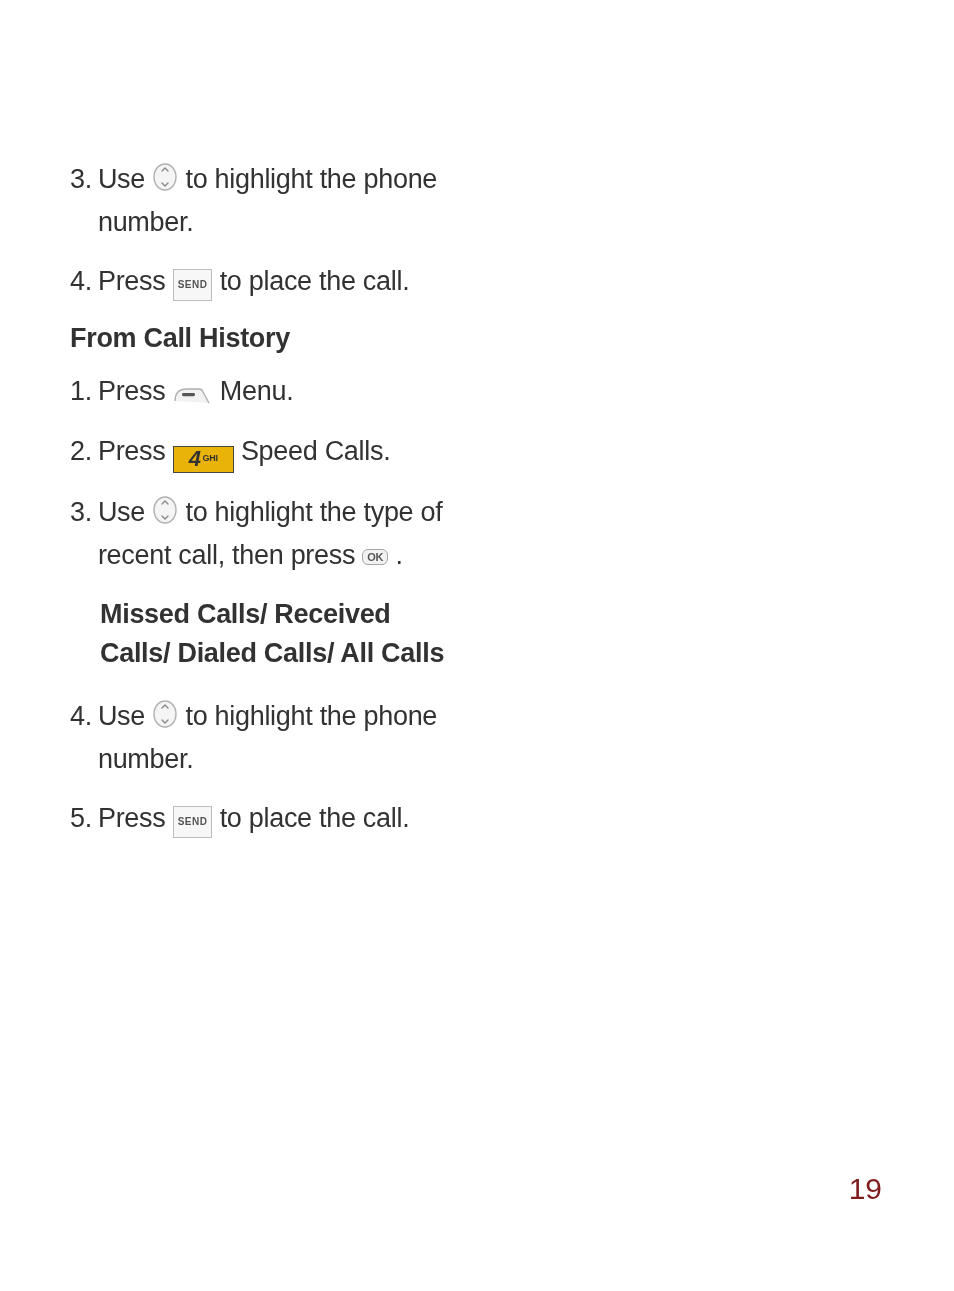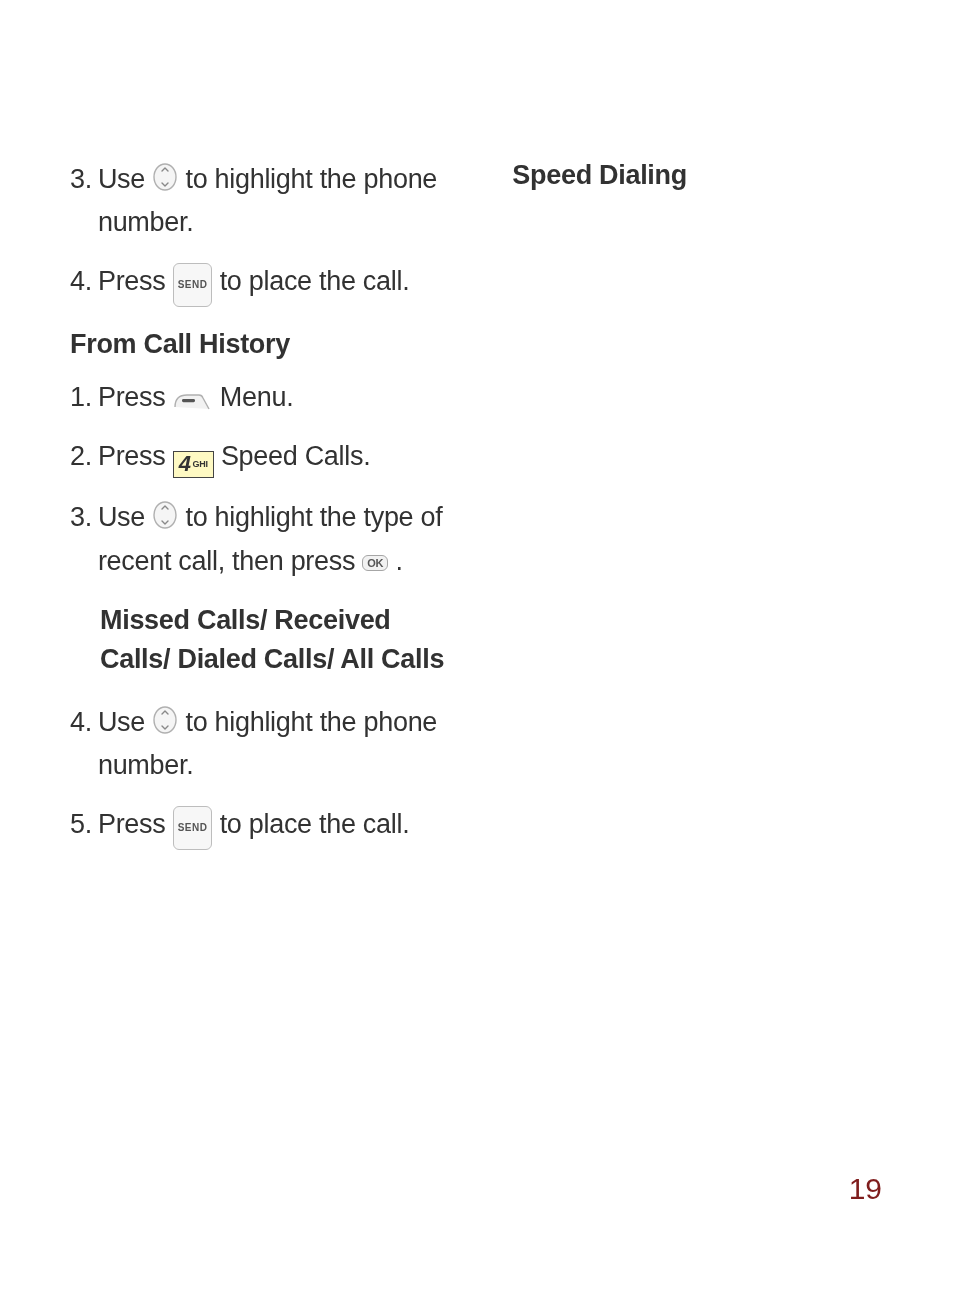--- a/index.html
+++ b/index.html
@@ -69,22 +69,22 @@
       vertical-align: -5px;
     }
     .icon svg { display: block; }
     .key-send {
       display: inline-block;
       border: 1px solid #bdbdbd;
       background: #f7f7f7;
       font-size: 10px;
       font-weight: 700;
       letter-spacing: 0.5px;
-      padding: 16px 4px;
-      border-radius: 6px;
+      padding: 10px 4px;
+      border-radius: 0;
       vertical-align: 2px;
       color: #555;
       line-height: 1;
     }
     .key-ok {
       display: inline-block;
       border: 1px solid #a6a6a6;
       background: #f2f2f2;
       font-size: 11px;
       font-weight: 700;
@@ -94,22 +94,22 @@
       color: #555;
       line-height: 1;
     }
     .nav-key {
       display: inline-block;
       vertical-align: -4px;
     }
     .key-4 {
       display: inline-block;
       border: 1.5px solid #444;
-      background: #fef9c3;
-      padding: 1px 5px 2px;
+      background: #eab308;
+      padding: 1px 15px 2px;
       vertical-align: 1px;
       line-height: 1;
       font-size: 0;
     }
     .key-4-digit {
       font-style: italic;
       font-weight: 700;
       font-size: 22px;
       color: #333;
       vertical-align: middle;
@@ -228,20 +228,19 @@
       <span class="step-body">
         <span>Press </span>
         <span class="key-send">SEND</span>
         <span> to place the call.</span>
       </span>
     </div>
 
   </div>
 
   <div class="column col-right">
-    <div class="heading first">Speed Dialing</div>
 
 
   </div>
 
 </div>
 
 <div class="page-num">19</div>
 
 </body></html>

